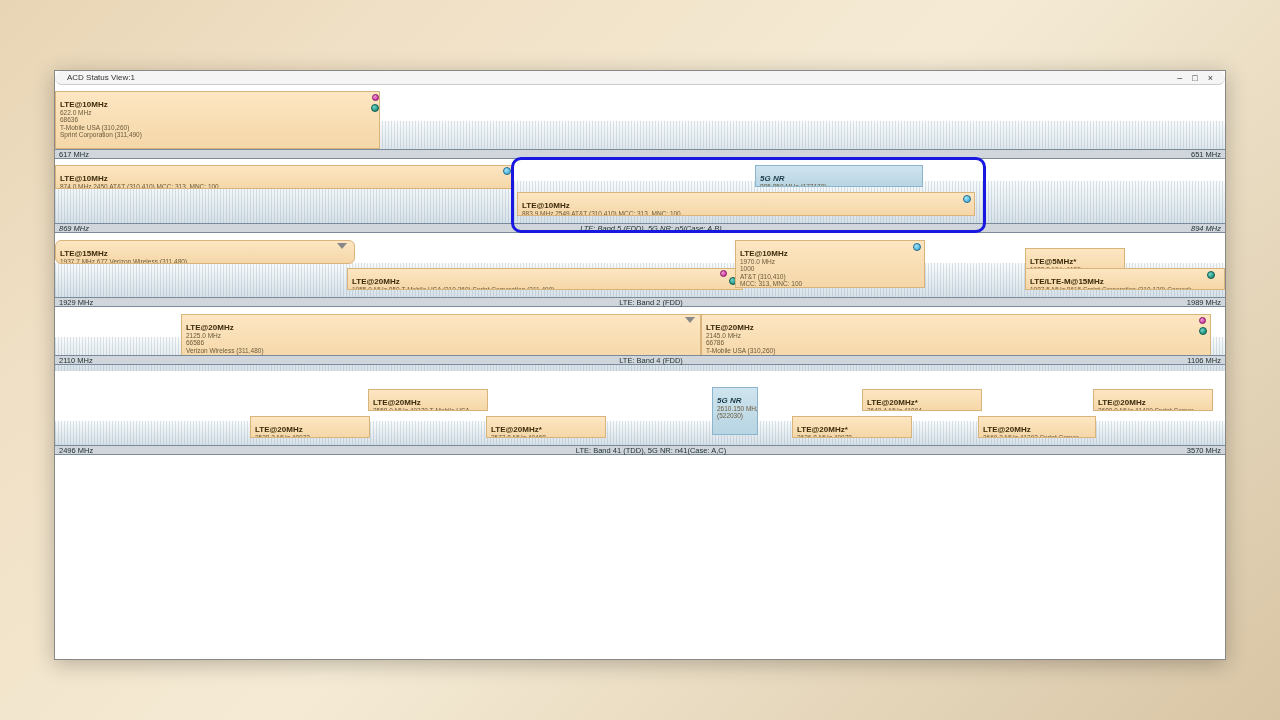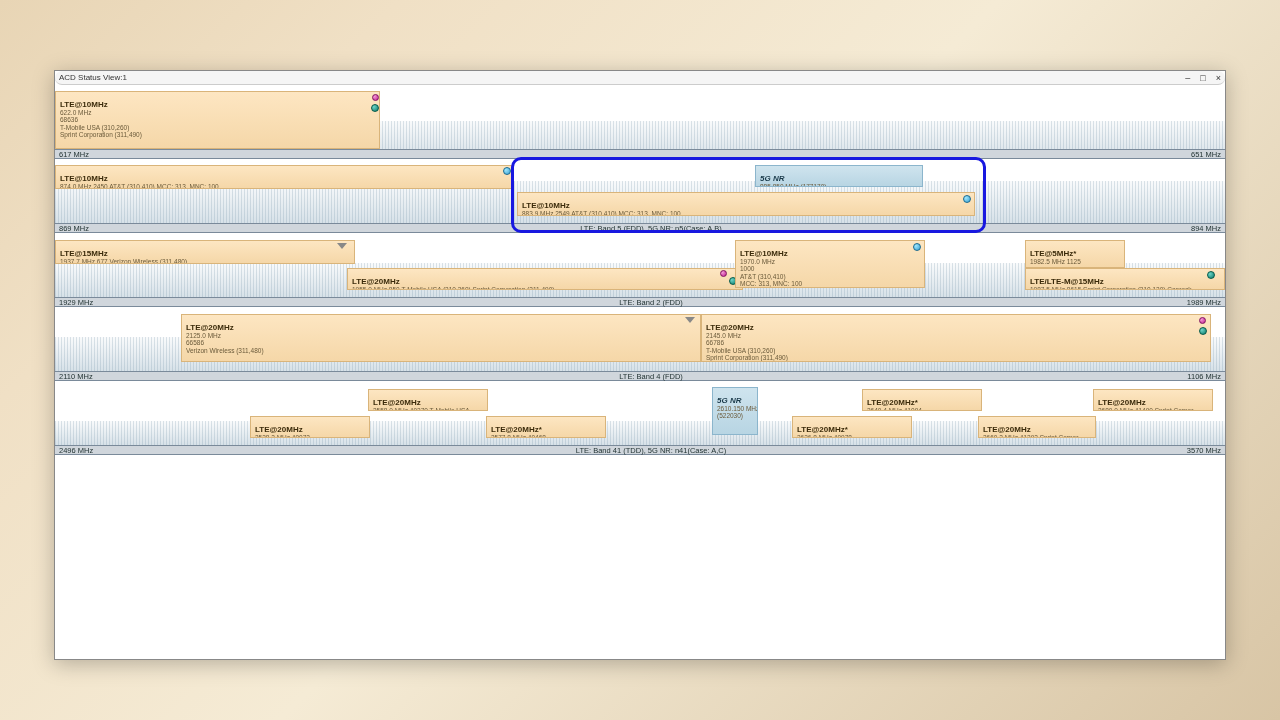--- a/index.html
+++ b/index.html
@@ -9,21 +9,21 @@
     width: 1280px; height: 720px; overflow: hidden; position: relative;
   }
   .window {
     position: absolute; left: 54px; top: 70px; width: 1172px; height: 590px;
     background: #fff; border: 1px solid #888;
     box-shadow: 0 4px 20px rgba(0,0,0,.25);
   }
   .titlebar {
     height: 14px; background: #f5f5f5; border-bottom: 1px solid #ccc;
     display: flex; align-items: center; font-size: 8px; color: #333;
-    padding: 0 4px;
+    padding: 0 12px;
     border-radius: 7px;
   }
   .titlebar .title-text { flex: 1; }
   .winctrls { display: flex; gap: 10px; font-size: 9px; color: #333; }
   .winctrls span { cursor: pointer; }
   .content { position: relative; width: 100%; height: calc(100% - 14px); overflow: hidden; }
   .axis {
     position: absolute; left: 0; right: 0; height: 10px;
     background: #d0d6dc; border-top: 1px solid #7a8a9a; border-bottom: 1px solid #7a8a9a;
     font-size: 7.5px; color: #233; display: flex; align-items: center;
@@ -112,48 +112,48 @@
     <span class="pin cyan" style="left:448px;top:82px;"></span>
     <div class="block blue" style="left:700px;top:80px;width:168px;height:22px;">
       <div class="btitle">5G NR</div>
       <div class="line">885.850 MHz   (177170)</div>
     </div>
     <div class="block" style="left:462px;top:107px;width:458px;height:24px;">
       <div class="btitle">LTE@10MHz</div>
       <div class="line">883.9 MHz   2549   AT&amp;T (310,410)   MCC: 313, MNC: 100</div>
     </div>
     <span class="pin cyan" style="left:908px;top:110px;"></span>
-    <div class="axis" style="top:138px;">
+    <div class="axis" style="top:138px;font-style:italic;">
       <span class="l">869 MHz</span>
       <span class="c">LTE: Band 5 (FDD), 5G NR: n5(Case: A,B)</span>
       <span class="r">894 MHz</span>
     </div>
     <div class="highlight" style="left:456px;top:72px;width:475px;height:76px;"></div>
 
     <div class="spectrum" style="top:178px;height:34px;"></div>
-    <div class="block" style="left:0;top:155px;width:300px;height:24px;">
+    <div class="block" style="left:0;top:155px;width:300px;height:24px;border-radius:6px;">
       <div class="btitle">LTE@15MHz</div>
       <div class="line">1937.7 MHz   677   Verizon Wireless (311,480)</div>
     </div>
     <span class="caret" style="left:282px;top:158px;"></span>
     <div class="block" style="left:292px;top:183px;width:396px;height:22px;">
       <div class="btitle">LTE@20MHz</div>
       <div class="line">1955.0 MHz   850   T-Mobile USA (310,260)   Sprint Corporation (311,490)</div>
     </div>
     <span class="pin mag" style="left:665px;top:185px;"></span>
     <span class="pin" style="left:674px;top:192px;"></span>
     <div class="block" style="left:680px;top:155px;width:190px;height:48px;">
       <div class="btitle">LTE@10MHz</div>
       <div class="line">1970.0 MHz</div>
       <div class="line">1000</div>
       <div class="line">AT&amp;T (310,410)</div>
       <div class="line">MCC: 313, MNC: 100</div>
     </div>
     <span class="pin cyan" style="left:858px;top:158px;"></span>
-    <div class="block" style="left:970px;top:155px;width:100px;height:28px;">
+    <div class="block" style="left:970px;top:163px;width:100px;height:28px;">
       <div class="btitle">LTE@5MHz*</div>
       <div class="line">1982.5 MHz   1125</div>
     </div>
     <div class="block" style="left:970px;top:183px;width:200px;height:22px;">
       <div class="btitle">LTE/LTE-M@15MHz</div>
       <div class="line">1987.5 MHz   8615   Sprint Corporation (310,120)   Caprock</div>
     </div>
     <span class="pin" style="left:1152px;top:186px;"></span>
     <div class="axis" style="top:212px;">
       <span class="l">1929 MHz</span>
@@ -171,21 +171,21 @@
     <span class="caret" style="left:630px;top:232px;"></span>
     <div class="block" style="left:646px;top:229px;width:510px;height:48px;">
       <div class="btitle">LTE@20MHz</div>
       <div class="line">2145.0 MHz</div>
       <div class="line">66786</div>
       <div class="line">T-Mobile USA (310,260)</div>
       <div class="line">Sprint Corporation (311,490)</div>
     </div>
     <span class="pin mag" style="left:1144px;top:232px;"></span>
     <span class="pin" style="left:1144px;top:242px;"></span>
-    <div class="axis" style="top:286px;">
+    <div class="axis" style="top:270px;">
       <span class="l">2110 MHz</span>
       <span class="c">LTE: Band 4 (FDD)</span>
       <span class="r">1106 MHz</span>
     </div>
 
     <div class="spectrum" style="top:336px;height:24px;"></div>
     <div class="block" style="left:195px;top:331px;width:120px;height:22px;">
       <div class="btitle">LTE@20MHz</div>
       <div class="line">2538.2 MHz   40072</div>
     </div>

